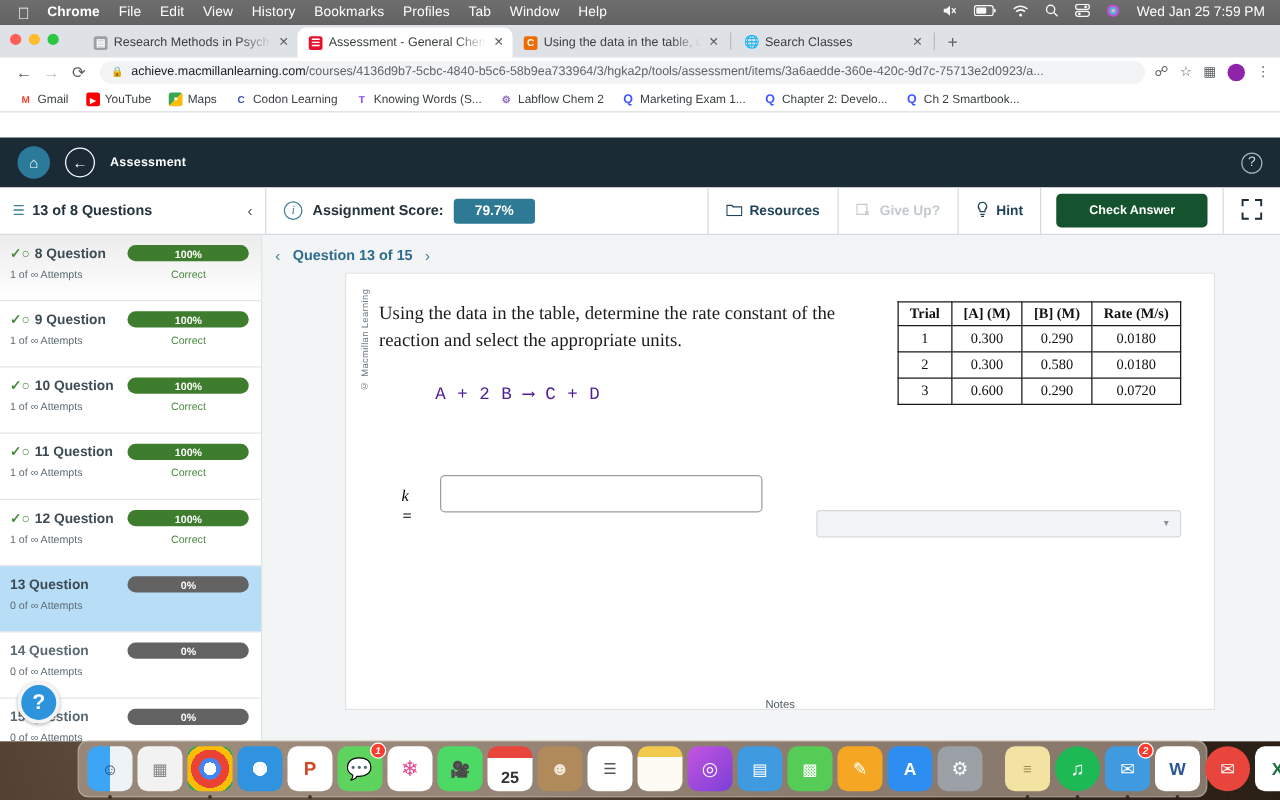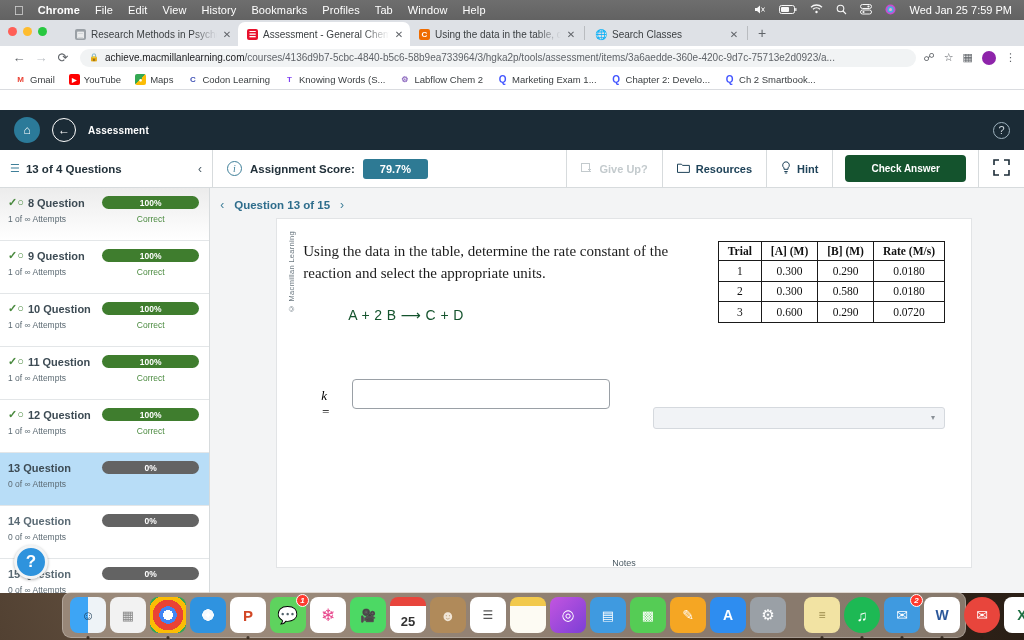--- a/index.html
+++ b/index.html
@@ -162,21 +162,21 @@
   .qnav .arw { color: #3f7f99; font-weight: normal; font-size: 12px; }
 
   .qcard { margin: 0 52px 0 66px; background: #fff; height: 350px;
            border: 1px solid #e2e4e6; position: relative; padding: 22px 26px; }
   .brand-vert { position: absolute; left: 10px; top: 12px; writing-mode: vertical-rl;
                 transform: rotate(180deg); font-size: 7.5px; color: #6b7880; letter-spacing: .3px; }
   .q-body { display: flex; gap: 18px; }
   .q-left { flex: 1; }
   .q-text { font-family: "Liberation Serif", serif; font-size: 15px; color: #1c1c1c;
             line-height: 1.45; }
-  .equation { font-family: Liberation Sans, sans-serif; font-size: 14px; color: #14532d;
+  .equation { font-family: Liberation Mono, monospace; font-size: 14px; color: #4c1d95;
               margin: 22px 0 0 45px; letter-spacing: .4px; }
 
   table.data { border-collapse: collapse; font-family: "Liberation Serif", serif; }
   table.data th, table.data td { border: 1px solid #1a1a1a; font-size: 11.5px;
      padding: 3px 9px; text-align: center; color: #111; }
   table.data th { font-weight: bold; }
   table.data td { font-weight: normal; }
 
   .answer-row { display: flex; align-items: flex-start; margin-top: 56px; }
   .k-label { font-family: "Liberation Serif", serif; font-style: italic;
@@ -373,45 +373,45 @@
       <div class="app-header">
         <span class="home-btn">⌂</span>
         <span class="back-btn">←</span>
         <span class="app-title">Assessment</span>
         <span class="help-circ">?</span>
       </div>
 
       <div class="toolbar">
         <div class="tb-left">
           <span style="color:#3f7f99;font-size:11px">☰</span>
-          <span class="qcount">13 of 4 Questions</span>
+          <span class="qcount">13 of 8 Questions</span>
           <span class="collapse-ch">‹</span>
         </div>
         <div class="tb-score">
           <span class="info-circ">i</span>
           <span class="score-lbl">Assignment Score:</span>
           <span class="score-pill">79.7%</span>
         </div>
         <div class="tb-right">
+          <div class="tb-btn">
+            <span>
+              <svg width="13" height="11" viewBox="0 0 13 11">
+                  <path d="M.5 2.2h4l1 1.2h6.9v7H.5z" fill="none" stroke="#20445a" stroke-width="1"></path>
+                </svg>
+            </span>
+            <span>Resources</span>
+          </div>
           <div class="tb-btn dim">
             <span>
               <svg width="13" height="11" viewBox="0 0 13 11">
                   <rect x="0.5" y="1.5" width="8" height="8" fill="none" stroke="#c3cacd"></rect>
                   <path d="M7 7l3 3M10 7l-3 3" stroke="#c3cacd"></path>
                 </svg>
             </span>
             <span>Give Up?</span>
-          </div>
-          <div class="tb-btn">
-            <span>
-              <svg width="13" height="11" viewBox="0 0 13 11">
-                  <path d="M.5 2.2h4l1 1.2h6.9v7H.5z" fill="none" stroke="#20445a" stroke-width="1"></path>
-                </svg>
-            </span>
-            <span>Resources</span>
           </div>
           <div class="tb-btn">
             <span>
               <svg width="10" height="13" viewBox="0 0 10 13">
                   <path d="M5 .8a3.4 3.4 0 012 6.1v1.4H3V6.9A3.4 3.4 0 015 .8z" fill="none" stroke="#20445a"></path>
                   <path d="M3.3 10.5h3.4M3.8 12h2.4" stroke="#20445a"></path>
                 </svg>
             </span>
             <span>Hint</span>
           </div>

